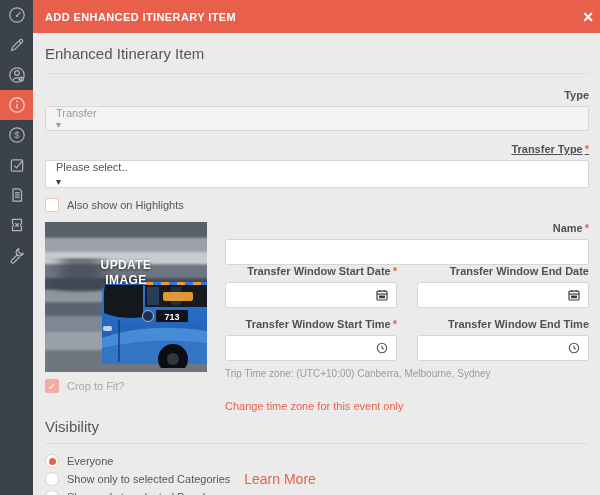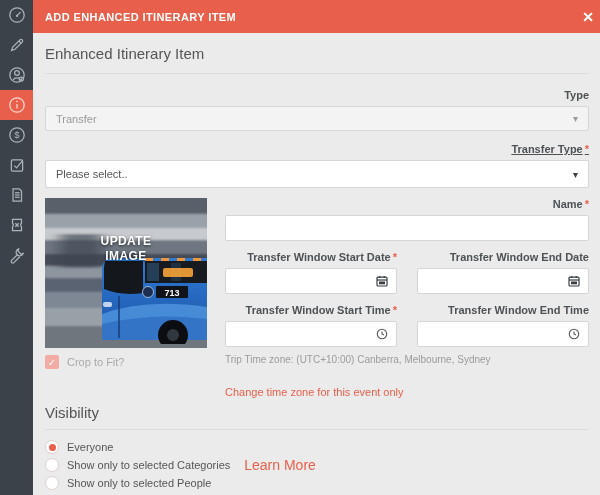--- a/index.html
+++ b/index.html
@@ -20,21 +20,21 @@
   .close-x { color:#fff; font-size:14px; font-weight:bold; cursor:pointer; line-height:1; }
 
   .modal-body { position:relative; height:462px; padding:0 19px 0 12px; background:#ebebeb; }
   .scroll-strip { position:absolute; right:0; top:0; bottom:0; width:7px; background:#fdfdfd; }
 
   .section-title { margin-top:14px; padding-bottom:12px; border-bottom:1px solid #dcdcdc; font-size:15px; color:#555; line-height:14px; }
   .f-label { margin-top:15px; font-size:11px; font-weight:bold; color:#4d5256; line-height:13px;text-align:right; }
   .f-label.tight { margin-top:12px;text-decoration:underline; }
   .req { color:#e8604c; margin-left:2px; }
 
-  .sel { margin-top:4px; height:25px; background:#fff; border:1px solid #d6d6d6; border-radius:2px; display:flex; align-items:center; justify-content:space-between; padding:0 10px; font-size:11px; color:#555; cursor:pointer; }
+  .sel { margin-top:4px; height:25px; background:#fff; border:1px solid #d6d6d6; border-radius:2px; display:flex; justify-content:space-between; padding:0 10px; font-size:11px; color:#555; cursor:pointer;flex-direction:column; }
   .sel.disabled { background:#f3f3f3; color:#9a9a9a; cursor:default; }
   .sel.tall { height:28px; }
   .chev { font-size:10px; color:#3a3f44; }
   .sel.disabled .chev { color:#9a9a9a; }
 
   .check-row { margin-top:10px; display:flex; align-items:center; gap:8px; }
   .cb { width:14px; height:14px; background:#fff; border:1px solid #f0c3ba; border-radius:2px; cursor:pointer; flex:none; }
   .cb.checked-disabled { background:#f3aca4; border-color:#f3aca4; color:#fff; font-size:10px; display:flex; align-items:center; justify-content:center; cursor:default; }
   .cb-label { font-size:11px; color:#555; }
   .cb-label.muted { color:#a9a9a9; }
@@ -150,20 +150,24 @@
         <span>Transfer</span>
         <span class="chev">▾</span>
       </div>
 
       <div class="f-label tight"><span>Transfer Type</span><span class="req">*</span></div>
       <div class="sel tall">
         <span>Please select..</span>
         <span class="chev">▾</span>
       </div>
 
+      <div class="check-row">
+        <div class="cb"></div>
+        <span class="cb-label">Also show on Highlights</span>
+      </div>
 
       <div class="two-col">
 
         <div class="img-col">
           <div class="img-box">
             <svg width="162" height="150" viewBox="0 0 162 150" preserveAspectRatio="none">
               <defs>
                 <filter id="mblur" x="-20%" y="-20%" width="140%" height="140%">
                     <feGaussianBlur stdDeviation="7 1"></feGaussianBlur>
                   </filter>
@@ -218,21 +222,21 @@
                 <span>✓</span>
               </div>
             <span class="cb-label muted">Crop to Fit?</span>
           </div>
         </div>
 
         <div class="fields-col">
           <div class="f-label"><span>Name</span><span class="req">*</span></div>
           <input class="txt-inp" type="text" value="" style="">
 
-          <div class="pair" style="margin-top:10px;">
+          <div class="pair" style="margin-top:0;">
             <div>
               <div class="f-label" style="margin-top:0;"><span>Transfer Window Start Date</span><span class="req">*</span></div>
               <div class="icon-inp">
                 <svg width="12" height="12" viewBox="0 0 12 12" fill="none" stroke="#3a3f44" stroke-width="1.2">
                   <rect x="1" y="2.2" width="10" height="8.8" rx="1"></rect>
                     <line x1="1" y1="5" x2="11" y2="5"></line>
                     <line x1="3.8" y1="1" x2="3.8" y2="3"></line>
                     <line x1="8.2" y1="1" x2="8.2" y2="3"></line>
                     <rect x="3" y="6.5" width="6" height="2.8" fill="#3a3f44" stroke="none"></rect>
                 </svg>

